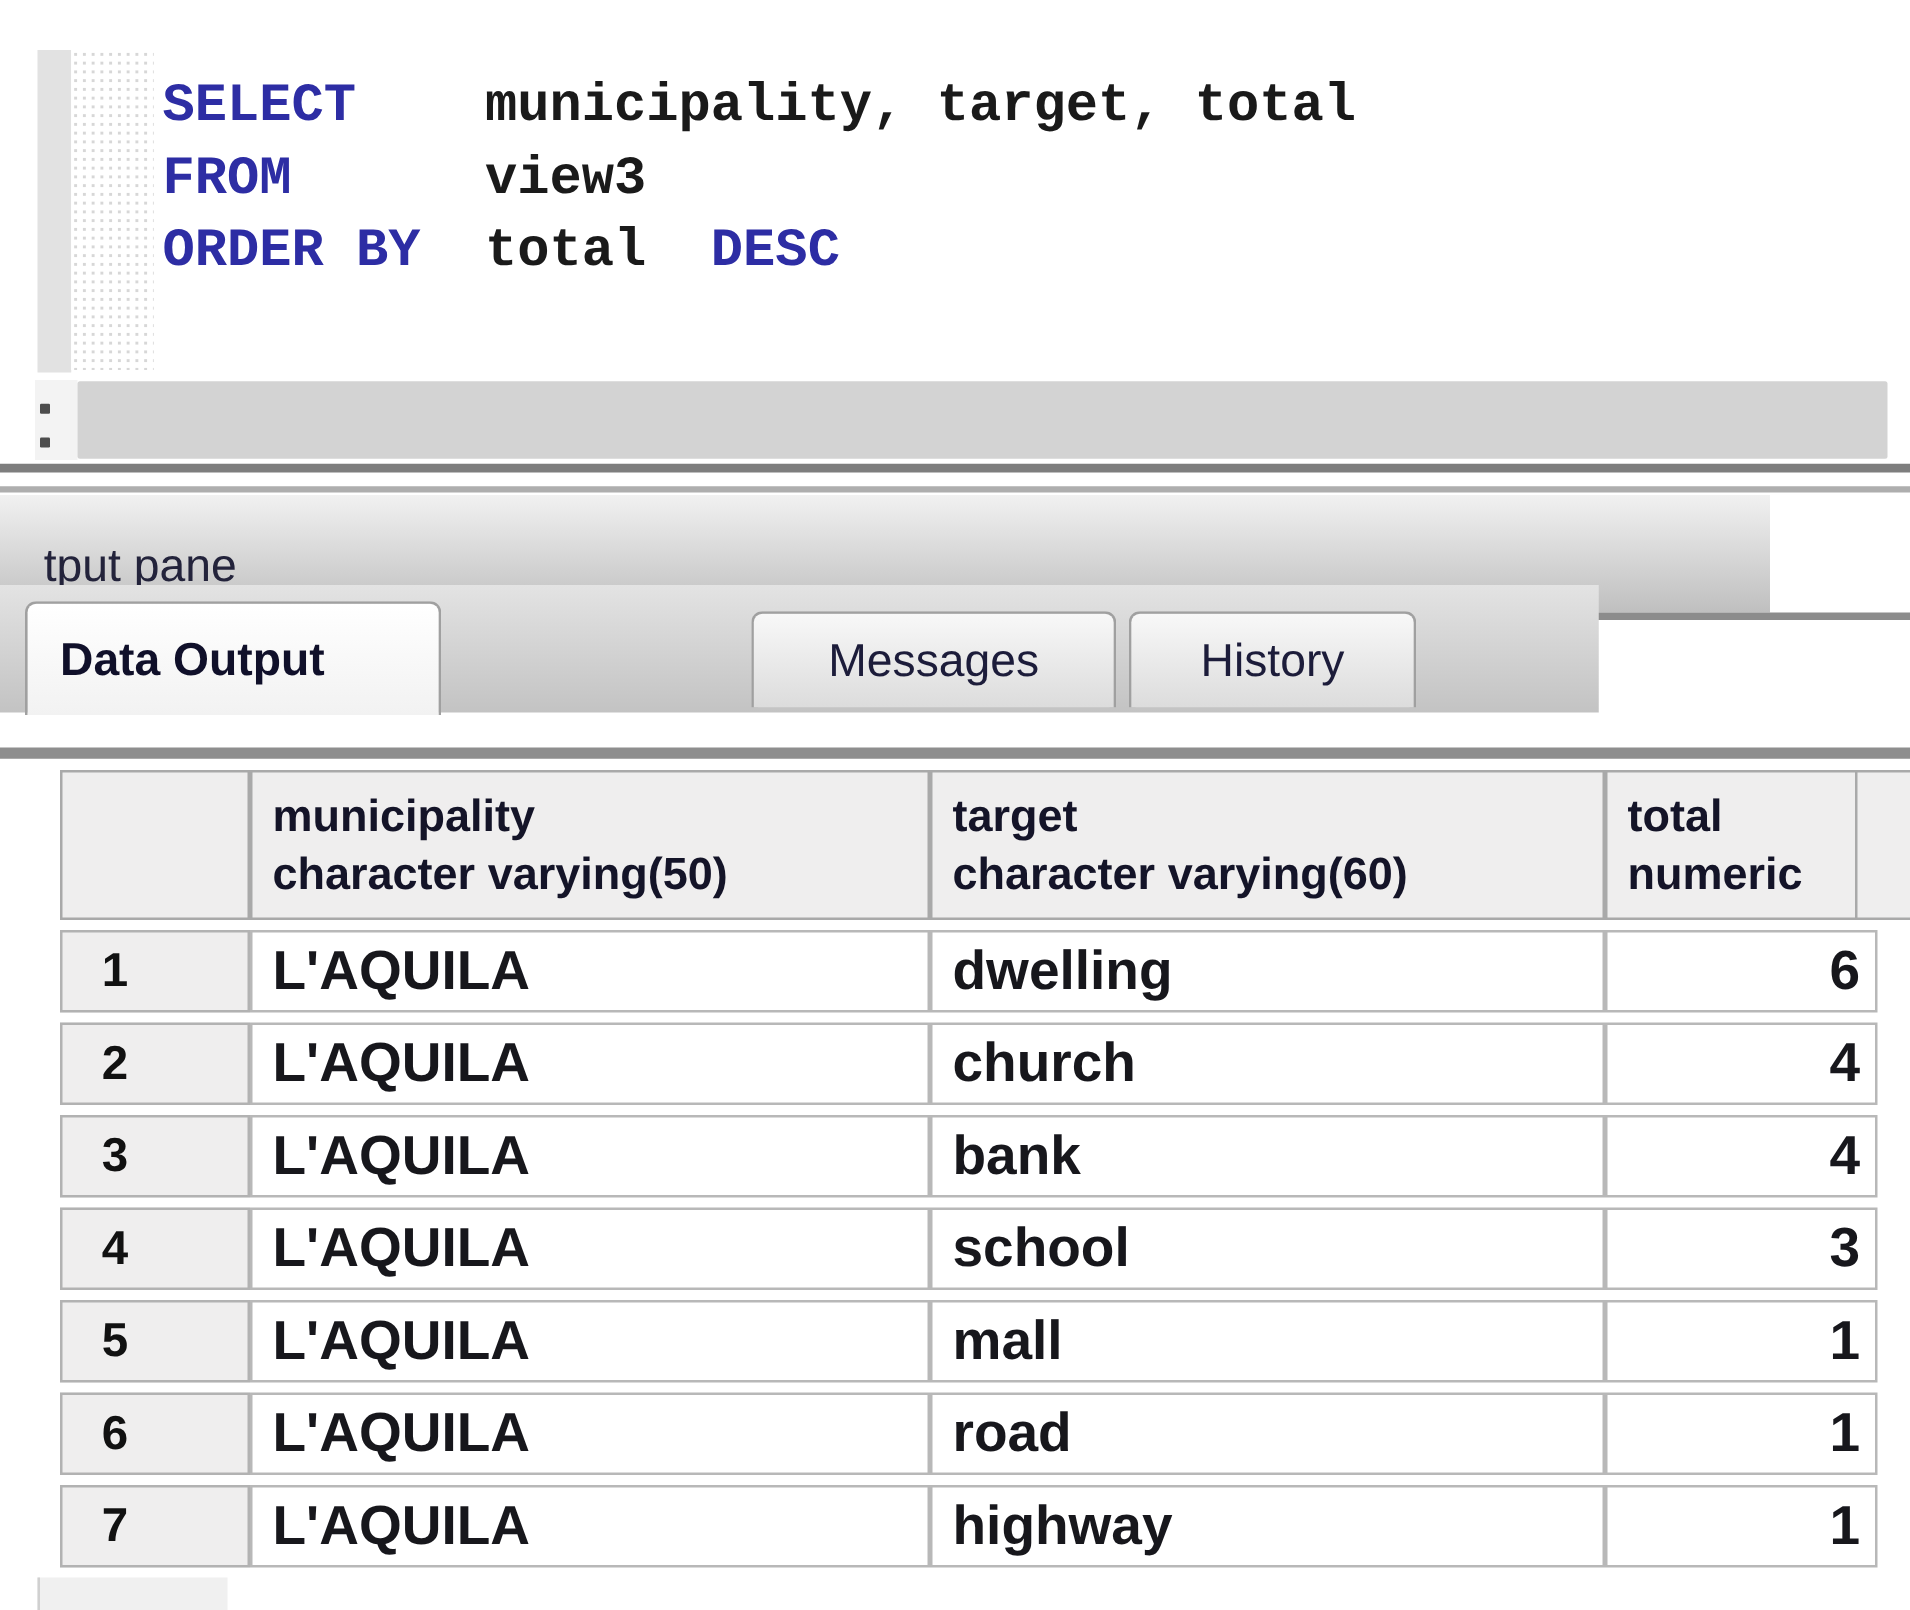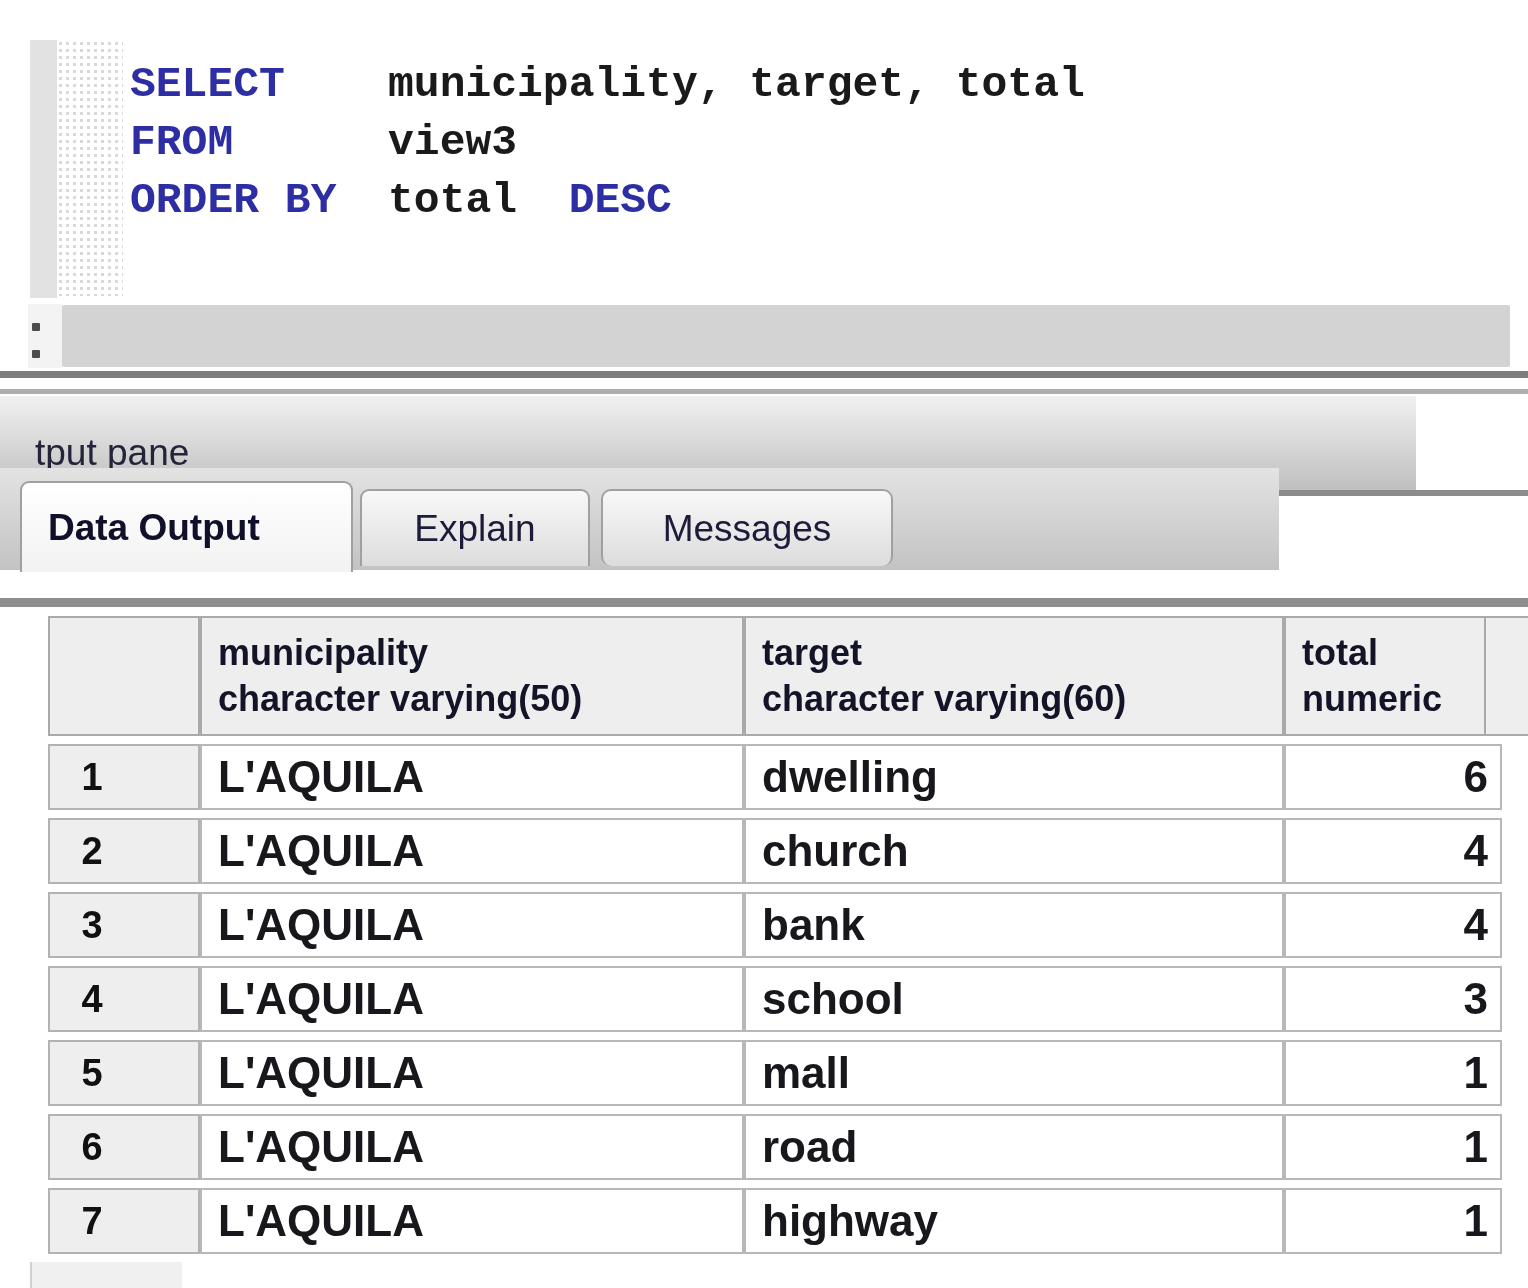--- a/index.html
+++ b/index.html
@@ -149,25 +149,25 @@
 
 <div class="pane-header">
   <div class="pane-title">tput pane</div>
 </div>
 <div class="pane-header-rule"></div>
 
 <div class="tab-strip" id="tabstrip">
     <div class="tab active" style="left: 20px; width: 333px;">
       <span>Data Output</span>
     </div>
-    <div class="tab inactive" style="left: 360px; width: 230px;">
-      <span>Explain</span>
+    <div class="tab inactive" style="left: 601px; width: 292px;">
+      <span>Messages</span>
     </div>
-    <div class="tab inactive" style="left: 601px; width: 292px; border-radius: 10px;">
-      <span>Messages</span>
+    <div class="tab inactive" style="left: 903px; width: 230px;">
+      <span>History</span>
     </div>
   </div>
 <div class="tabs-bottom-rule"></div>
 
 <div class="grid-wrap">
   <table class="grid" id="gridtable">
     <colgroup>
       <col style="width:152px">
         <col style="width:544px">
         <col style="width:540px">

